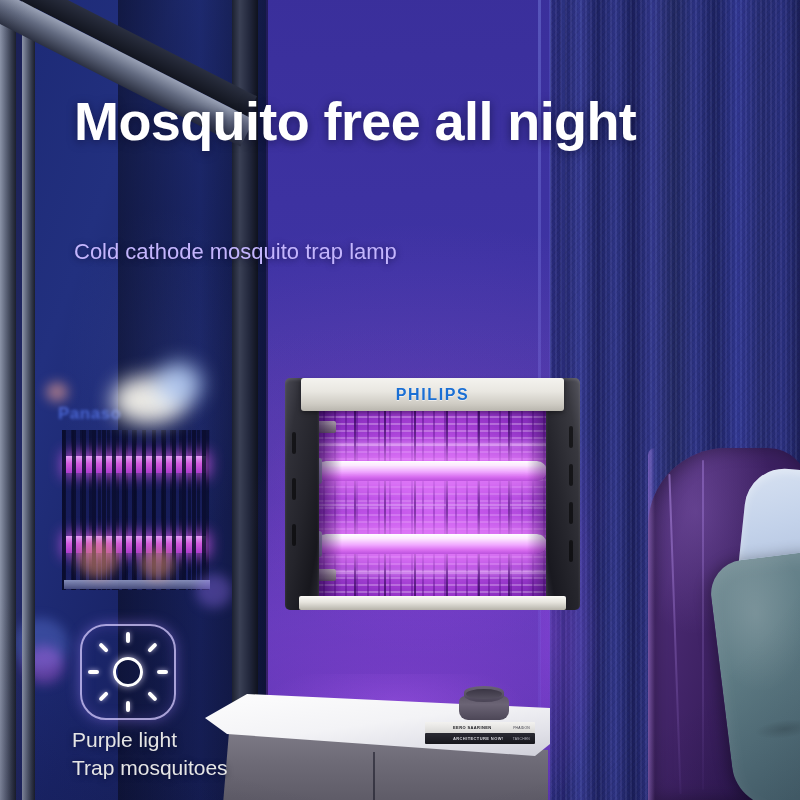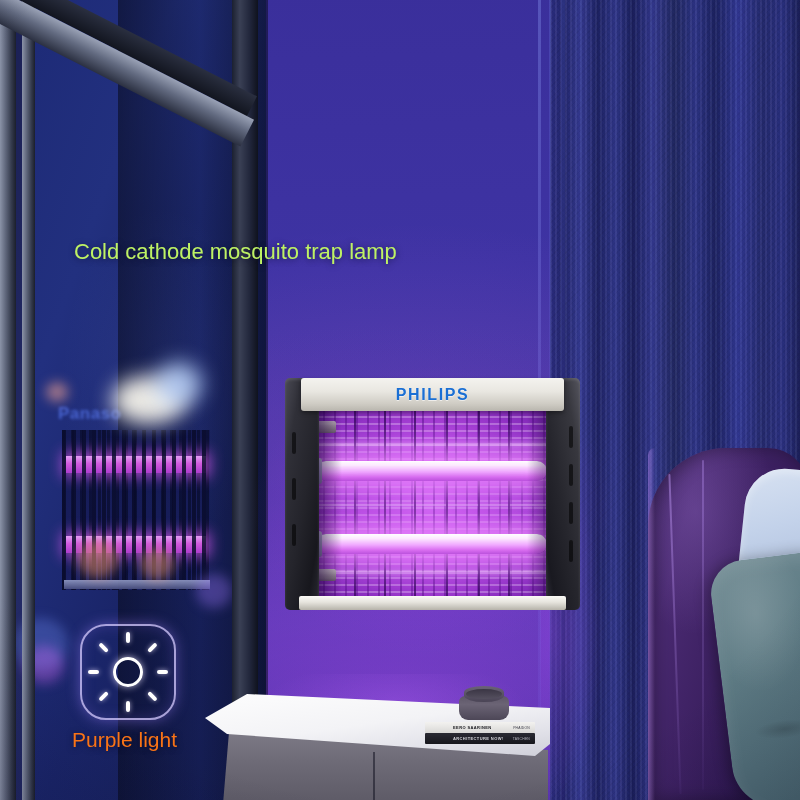--- a/index.html
+++ b/index.html
@@ -294,21 +294,21 @@
 
   
   .headline{
     position:absolute;left:74px;top:92px;width:690px;
     color:#fff;font-weight:700;font-size:54px;line-height:58px;
     letter-spacing:-.6px;
     text-shadow:0 2px 10px rgba(10,10,40,.55);
   }
   .sub{
     position:absolute;left:74px;top:236px;width:520px;
-    color:#bef264;font-size:22px;line-height:31px;font-weight:400;
+    color:#c4b5fd;font-size:22px;line-height:31px;font-weight:400;
     text-shadow:0 1px 6px rgba(10,10,40,.6);
   }
 
   
   .badge{position:absolute;left:72px;top:624px;width:230px;height:160px;}
   .badge-box{
     position:absolute;left:8px;top:0;width:96px;height:96px;border-radius:26px;
     border:2px solid rgba(212,200,255,.78);
     box-shadow:0 0 14px rgba(160,130,255,.45), inset 0 0 14px rgba(150,120,240,.22);
   }
@@ -316,21 +316,21 @@
   .sun-core{
     position:absolute;left:33px;top:33px;width:30px;height:30px;border-radius:50%;
     border:3px solid #fff;box-shadow:0 0 7px rgba(235,225,255,.75);
   }
   .ray{
     position:absolute;left:46px;top:8px;width:4px;height:11px;border-radius:2px;
     background:#fff;transform-origin:2px 40px;box-shadow:0 0 5px rgba(235,225,255,.7);
   }
   .badge-text{
     position:absolute;left:0;top:102px;width:230px;
-    color:#f97316;font-size:21px;line-height:28px;
+    color:#e5e5e5;font-size:21px;line-height:28px;
     text-shadow:0 1px 6px rgba(10,10,40,.65);
   }
 </style>
 </head>
 <body>
 
 <div id="stage">
 
   <div class="wall"></div>
 
@@ -453,20 +453,21 @@
       <div class="top-bar">
         <span class="brand">PHILIPS</span>
       </div>
       <div class="bottom-bar"></div>
     </div>
   </div>
 
   <div class="wall-vignette"></div>
 
   <div class="headline">
+    <div>Mosquito free all night</div>
   </div>
 
   <div class="sub">
     <div>Cold cathode mosquito trap lamp</div>
   </div>
 
   <div class="badge">
     <div class="badge-box"></div>
     <div class="sun">
       <div class="sun-core"></div>
@@ -474,16 +475,17 @@
       <div class="ray" style="transform:rotate(45deg);"></div>
       <div class="ray" style="transform:rotate(90deg);"></div>
       <div class="ray" style="transform:rotate(135deg);"></div>
       <div class="ray" style="transform:rotate(180deg);"></div>
       <div class="ray" style="transform:rotate(225deg);"></div>
       <div class="ray" style="transform:rotate(270deg);"></div>
       <div class="ray" style="transform:rotate(315deg);"></div>
     </div>
     <div class="badge-text">
       <div>Purple light</div>
+      <div>Trap mosquitoes</div>
     </div>
   </div>
 
 </div>
 
 </body></html>

